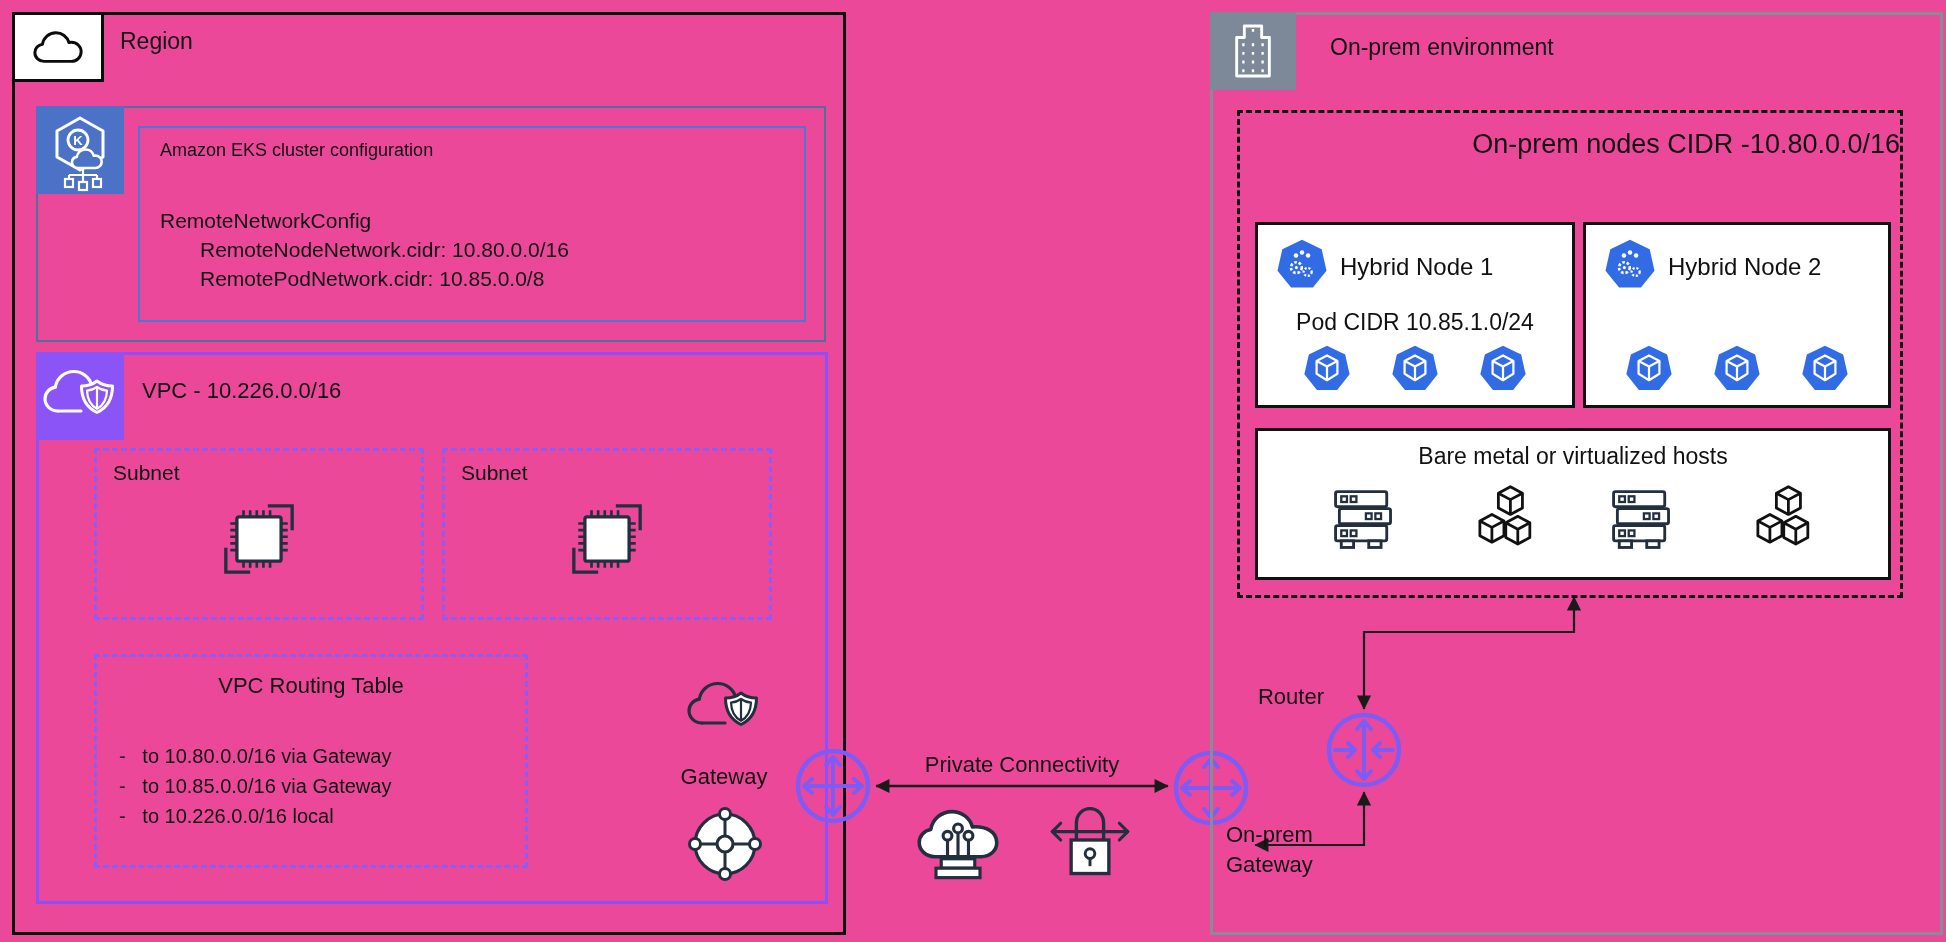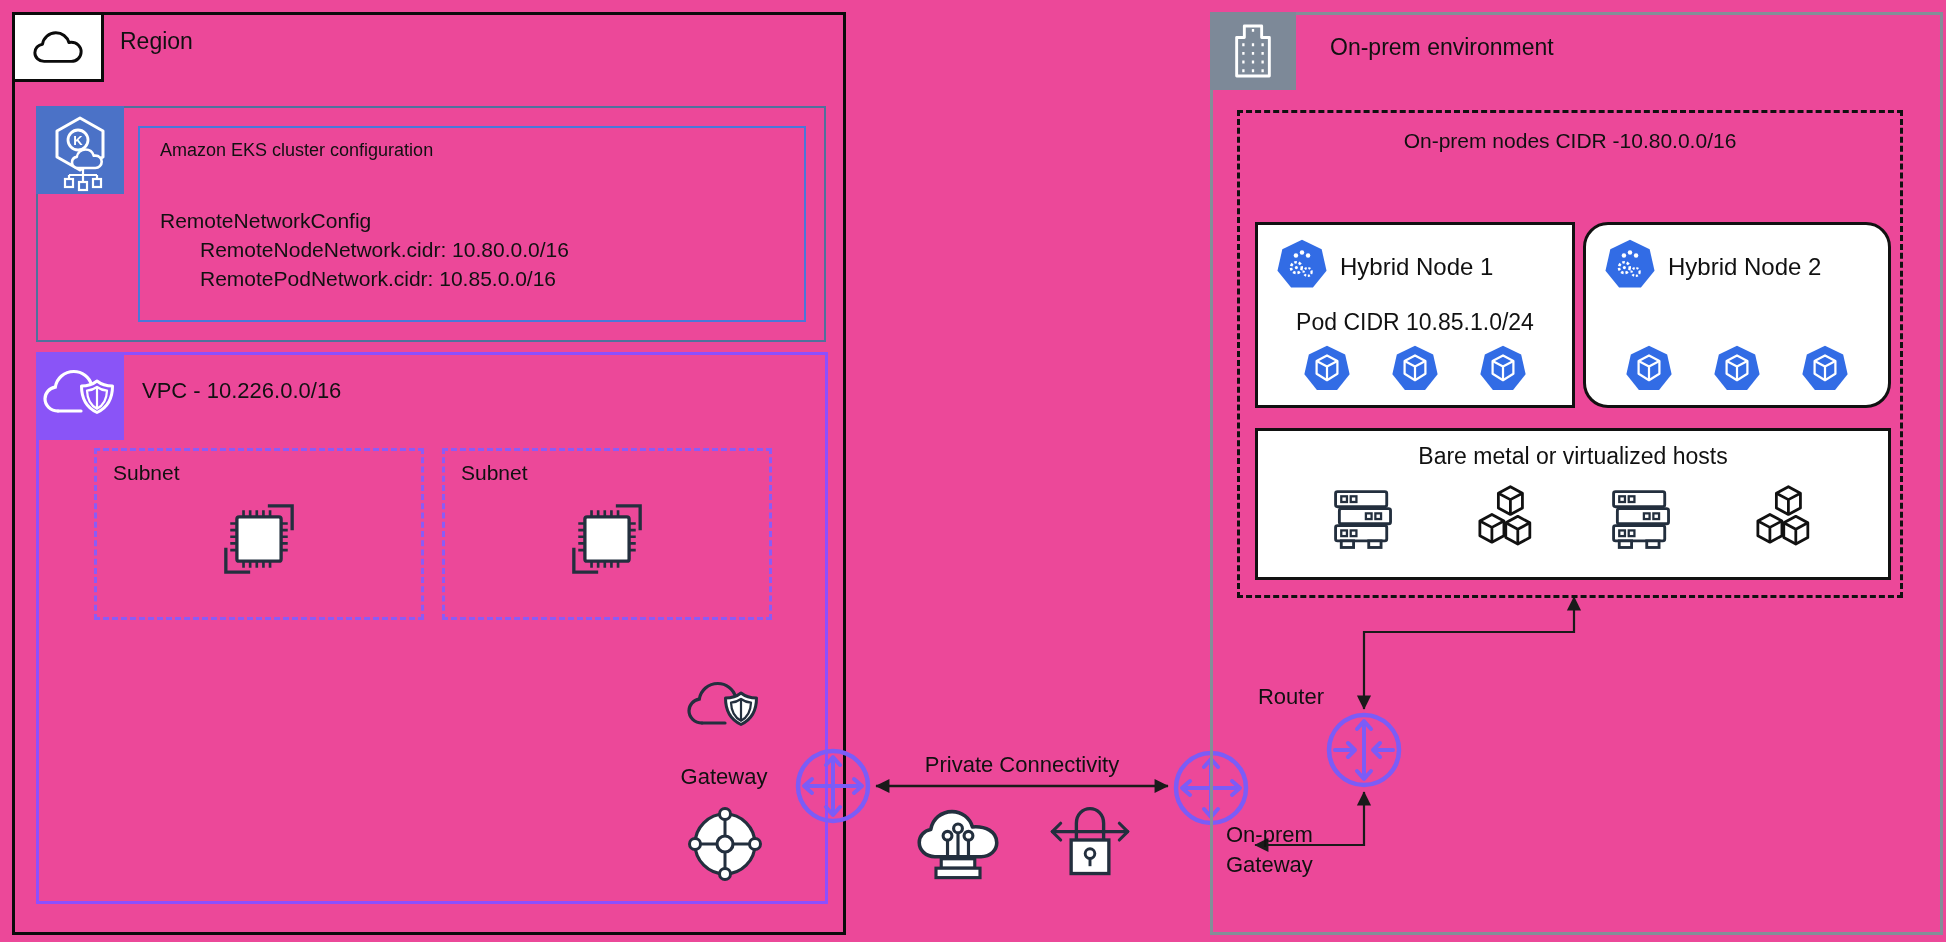--- a/index.html
+++ b/index.html
@@ -50,26 +50,26 @@
   .vpn-icon    { left:1046px; top:796px; color:var(--dark,#232F3E); }
   .onprem-gw-label { left:1226px; top:820px; font-size:22px; line-height:30px; }
 
   
   .onprem-box { left:1210px; top:12px; width:727px; height:917px; border:3px solid var(--onprem-border,#848E98); }
   .onprem-hdr { left:1210px; top:12px; width:86px; height:78px; background:var(--onprem-gray,#7D8998);
                 display:flex; align-items:center; justify-content:center; color:#fff; }
   .onprem-label { left:1330px; top:34px; font-size:23px; }
 
   .nodes-dashed { left:1237px; top:110px; width:660px; height:482px; border:3px dashed #111; }
-  .cidr-1 { position:absolute; left:0; top:16px;  width:100%; text-align:center; font-size:21px; }
+  .cidr-1 { position:absolute; left:0; top:16px;  width:100%; text-align:right; font-size:27px; }
   .cidr-2 { position:absolute; left:0; top:50px;  width:100%; text-align:center; font-size:23px; }
 
   .hybrid { top:222px; height:180px; border:3px solid #111; background:#fff; }
   .hybrid-1 { left:1255px; width:314px; }
-  .hybrid-2 { left:1583px; width:302px;border-radius:25px; }
+  .hybrid-2 { left:1583px; width:302px; }
   .hybrid-k8s  { position:absolute; left:18px; top:14px; }
   .hybrid-name { position:absolute; left:82px; top:28px; font-size:24px; }
   .hybrid-cidr { position:absolute; left:0; top:84px; width:100%; text-align:center; font-size:23px; }
   .pods-row { position:absolute; left:0; top:120px; width:100%; display:flex; justify-content:center; gap:40px; }
 
   .hosts-box   { left:1255px; top:428px; width:630px; height:146px; border:3px solid #111; background:#fff; }
   .hosts-title { position:absolute; left:0; top:12px; width:100%; text-align:center; font-size:23px; }
   .hosts-row   { position:absolute; left:0; top:52px; width:100%; display:flex; justify-content:center;
                  align-items:center; gap:66px; color:var(--dark,#232F3E); }
 
@@ -248,21 +248,21 @@
 
   <div class="abs eks-outer"></div>
   <svg class="abs eks-icon" width="88" height="88">
       <use href="#sym-eks"></use>
     </svg>
   <div class="abs eks-inner"></div>
   <div class="abs eks-title txt">Amazon EKS cluster configuration</div>
   <div class="abs eks-cfg">
     <div class="txt">RemoteNetworkConfig</div>
     <div class="txt indent">RemoteNodeNetwork.cidr: 10.80.0.0/16</div>
-    <div class="txt indent">RemotePodNetwork.cidr: 10.85.0.0/16</div>
+    <div class="txt indent">RemotePodNetwork.cidr: 10.85.0.0/8</div>
   </div>
 
   <div class="abs vpc-box"></div>
   <svg class="abs vpc-icon" width="88" height="88" style="background:var(--vpc-purple,#8A54F7); --icon-bg:var(--vpc-purple,#8A54F7);">
     <use href="#sym-cloudshield" x="5" y="12" width="78" height="64"></use>
   </svg>
   <div class="abs vpc-title txt">VPC - 10.226.0.0/16</div>
 
   <div class="abs subnet subnet-1">
     <div class="subnet-label">Subnet</div>
@@ -270,20 +270,28 @@
         <use href="#sym-chip"></use>
       </svg>
   </div>
   <div class="abs subnet subnet-2">
     <div class="subnet-label">Subnet</div>
     <svg class="subnet-chip" width="84" height="84" style="color:var(--dark,#232F3E)">
         <use href="#sym-chip"></use>
       </svg>
   </div>
 
+  <div class="abs vpc-rt">
+    <div class="vpc-rt-title">VPC Routing Table</div>
+    <div class="vpc-rt-routes">
+      <div class="txt">-   to 10.80.0.0/16 via Gateway</div>
+      <div class="txt">-   to 10.85.0.0/16 via Gateway</div>
+      <div class="txt">-   to 10.226.0.0/16 local</div>
+    </div>
+  </div>
 
   <svg class="abs gw-cloudshield" width="78" height="64" style="--icon-bg:#fff">
       <use href="#sym-cloudshield"></use>
     </svg>
   <div class="abs gw-label">Gateway</div>
   <svg class="abs gw-hubspoke" width="76" height="76">
       <use href="#sym-hubspoke"></use>
     </svg>
 
   <svg class="abs connectors" viewBox="0 0 1946 942">

